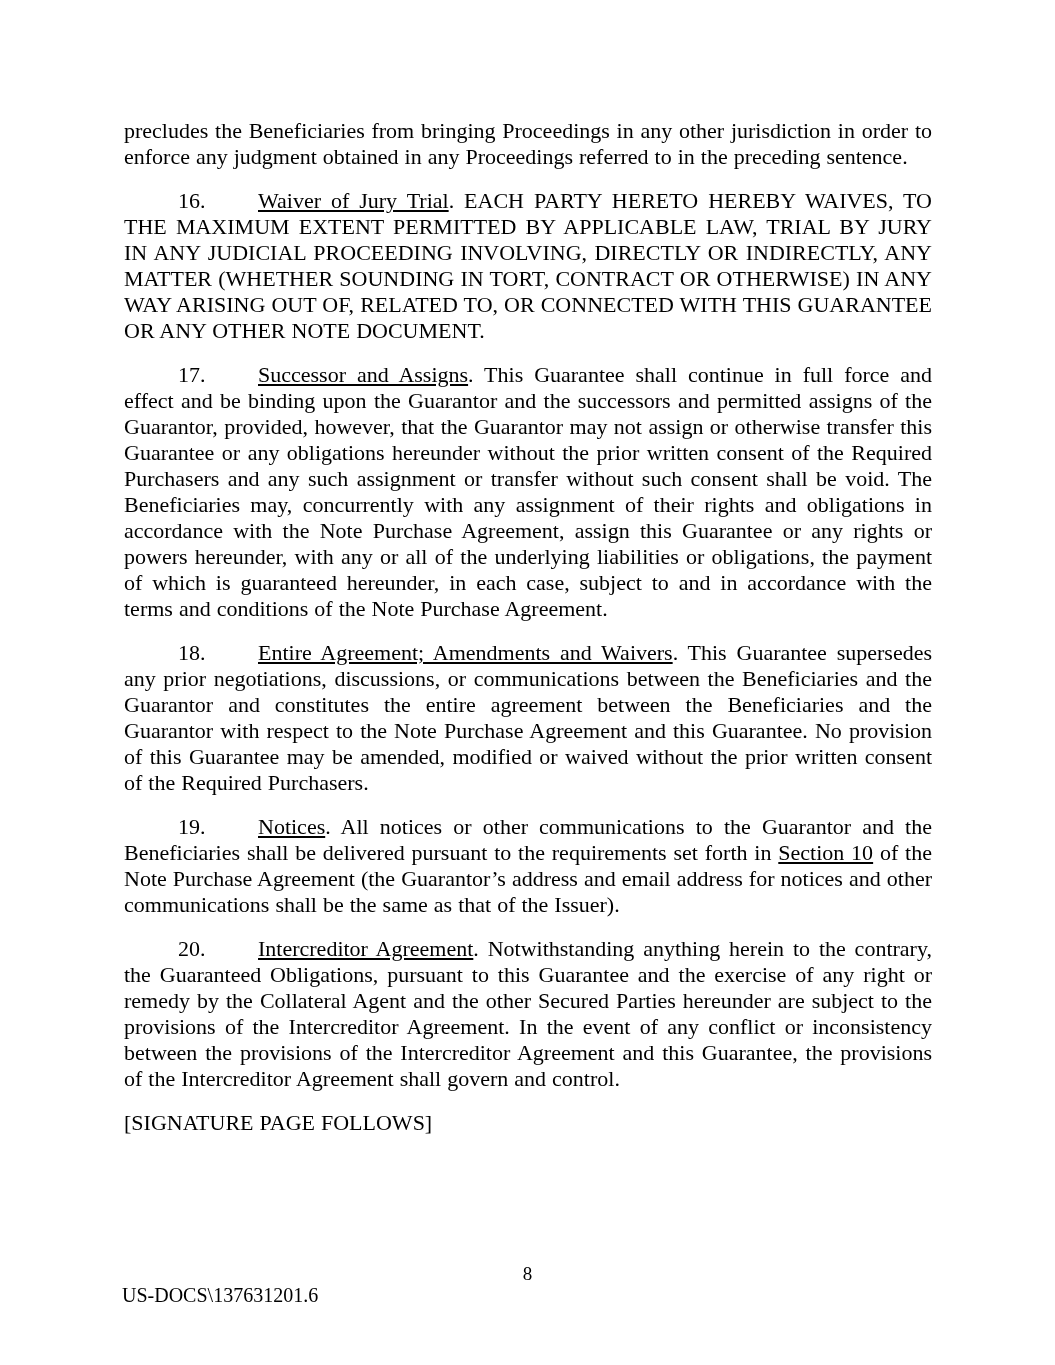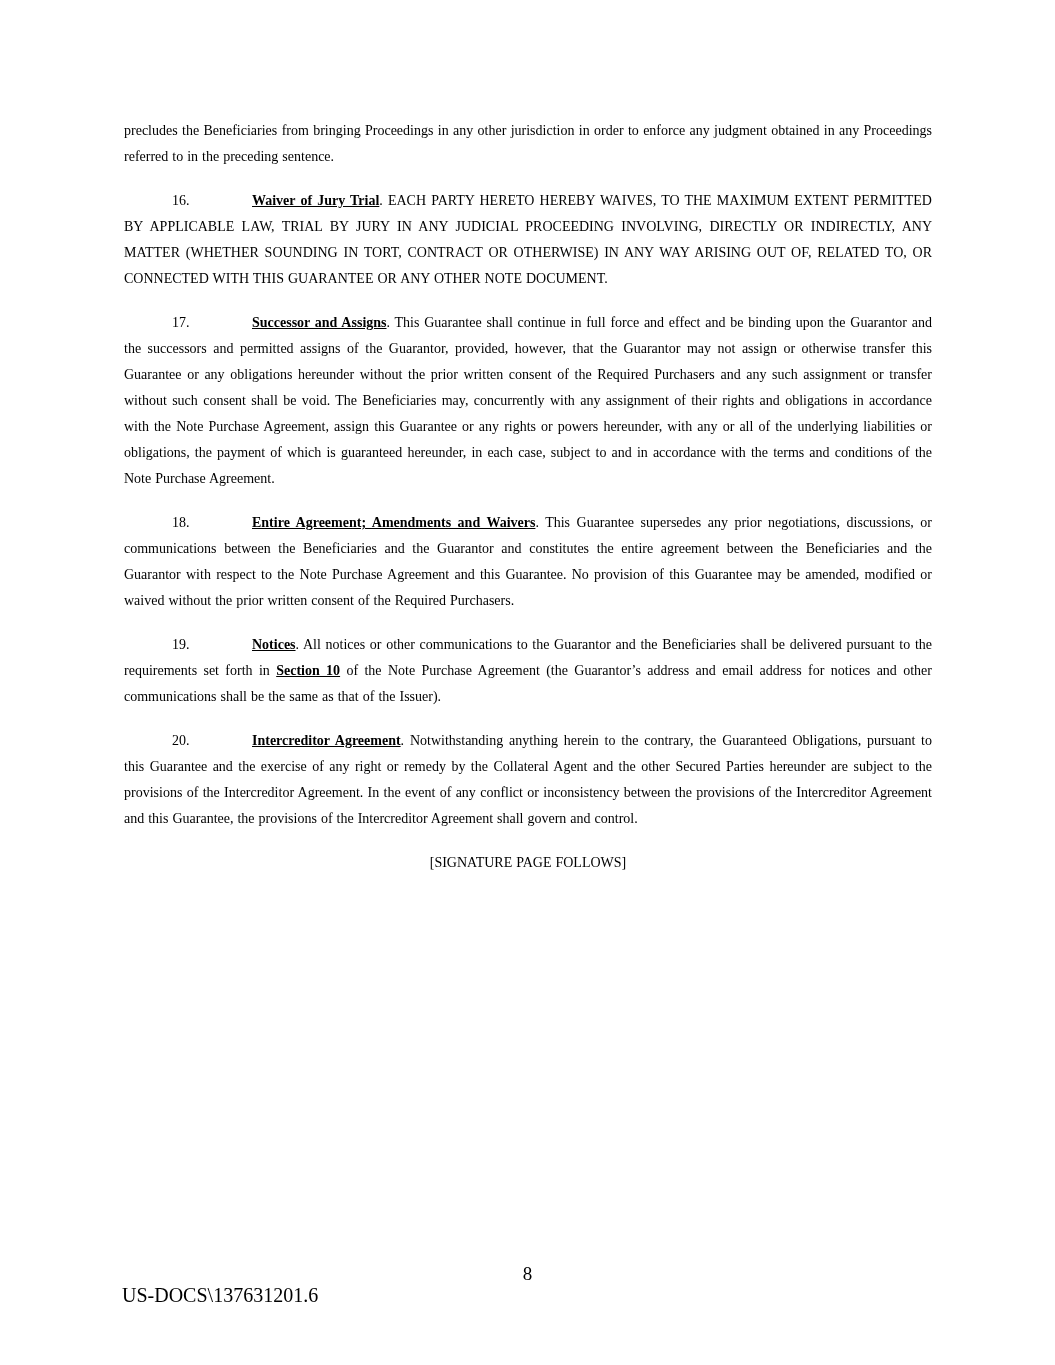--- a/index.html
+++ b/index.html
@@ -16,39 +16,39 @@
     color: #000000;
     overflow: hidden;
   }
   .content {
     position: absolute;
     left: 124px;
     top: 118px;
     width: 808px;
   }
   .para {
-    font-size: 14px;
+    font-size: 22px;
     line-height: 26px;
     text-align: justify;
     margin: 0 0 18px 0;
     word-spacing: 0.5px;
   }
   .para.indent {
     text-indent: 48px;
   }
   .para.center {
-    text-align: center;
     text-indent: 0;
   }
   .num {
     display: inline-block;
     width: 80px;
     text-indent: 0;
+    margin-left: 6px;
   }
-  .u { text-decoration: underline; font-weight: bold; }
+  .u { text-decoration: underline; }
   .i { }
   .pageno {
     position: absolute;
     left: 0;
     top: 1262px;
     width: 100%;
     text-align: center;
     font-size: 19px;
     line-height: 24px;
   }

